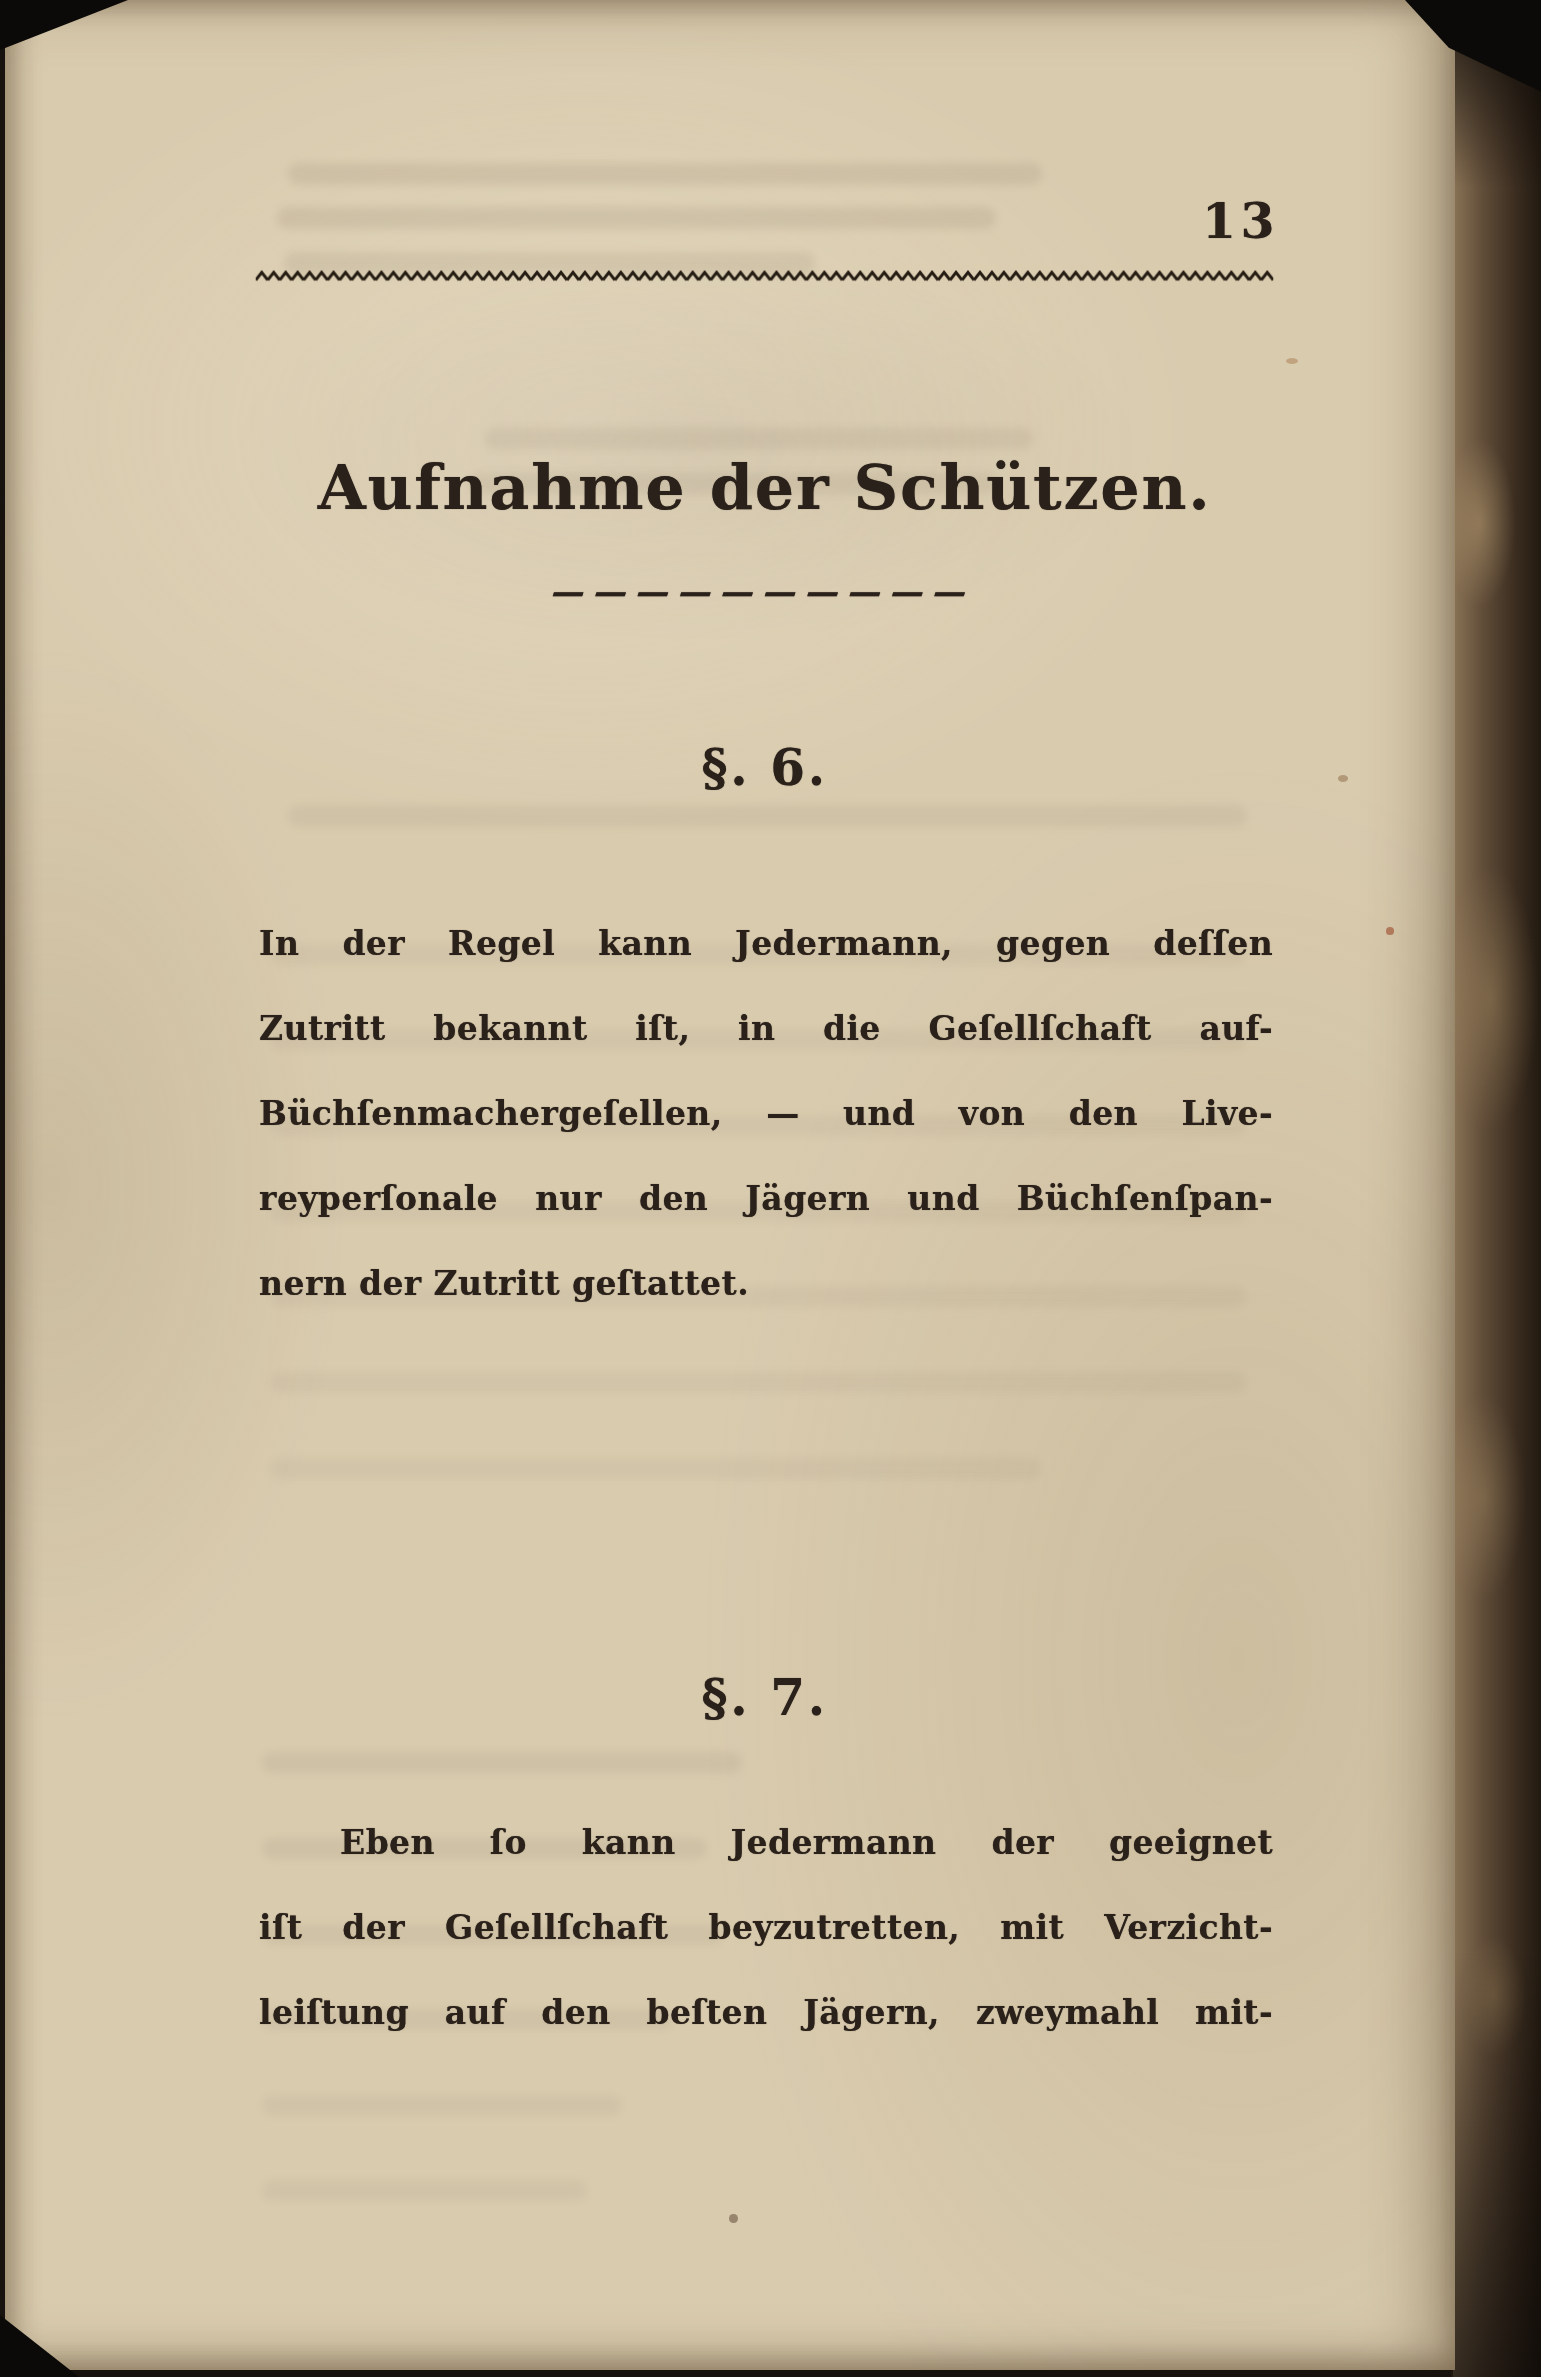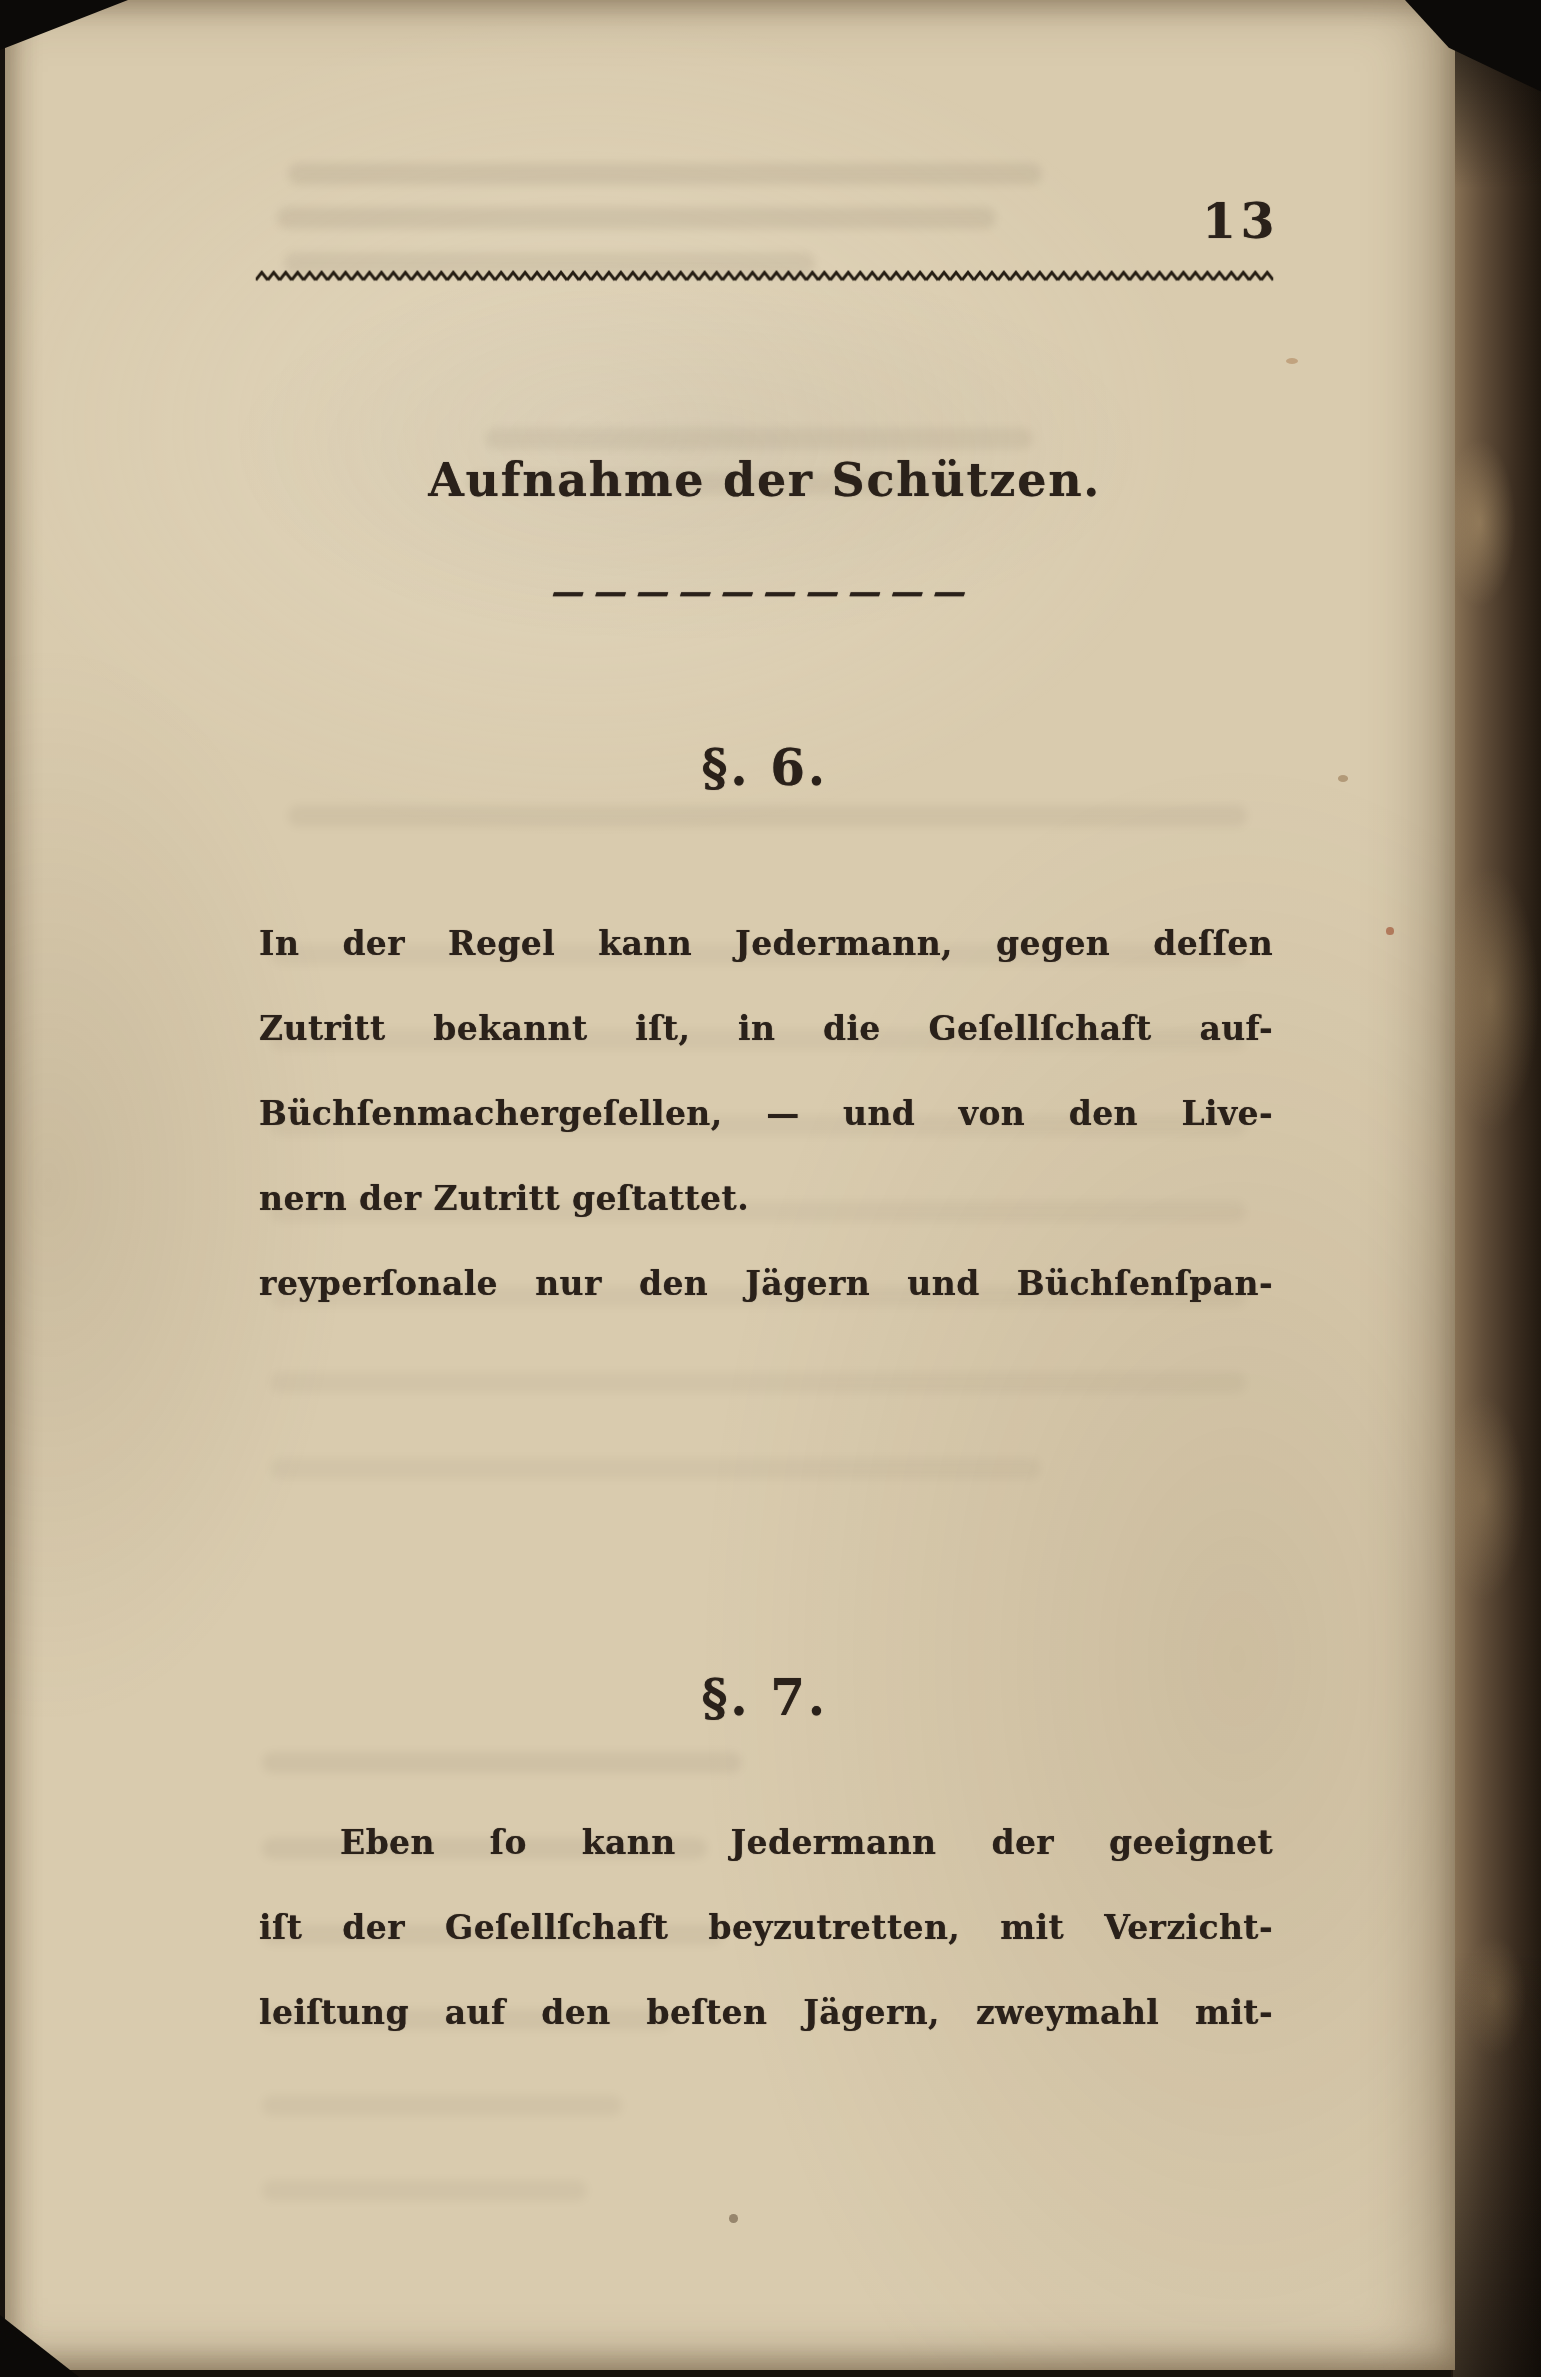--- a/index.html
+++ b/index.html
@@ -47,21 +47,21 @@
   .corner.bl{bottom:0;left:0;width:79px;height:62px;clip-path:polygon(0 0,0 100%,100% 100%);}
   
   .print{color:var(--ink);text-shadow:0 0 0.9px rgba(42,33,26,.65);}
   .pagenum{
     position:absolute;top:192px;left:1197px;
     font-size:49px;font-weight:bold;letter-spacing:4.3px;
   }
   .rule{position:absolute;top:269px;left:250px;}
   .heading{
     position:absolute;top:457px;left:250px;width:1019px;margin:0;
-    text-align:center;font-size:46px;font-weight:bold;letter-spacing:1.7px;line-height:1;
+    text-align:center;font-size:62px;font-weight:bold;letter-spacing:1.7px;line-height:1;
   }
   .divider{
     position:absolute;top:572px;left:250px;width:1019px;
     text-align:center;font-size:33px;font-weight:bold;letter-spacing:9.4px;
     transform:skewX(-18deg);
   }
   .section-label{
     position:absolute;left:250px;width:1019px;
     text-align:center;font-size:50px;font-weight:bold;letter-spacing:2.6px;
   }
@@ -128,22 +128,22 @@
     <h1 class="heading print">Aufnahme der Schützen.</h1>
 
     <div class="divider print">——————————</div>
 
     <div class="section-label s6 print">§. 6.</div>
 
     <div class="para p1">
       <div class="line print">In der Regel kann Jedermann, gegen deſſen</div>
       <div class="line print">Zutritt bekannt iſt, in die Geſellſchaft auf-</div>
       <div class="line print">Büchſenmachergeſellen, — und von den Live-</div>
+      <div class="line print">reyperſonale nur den Jägern und Büchſenſpan-</div>
       <div class="line last print">nern der Zutritt geſtattet.</div>
-      <div class="line print">reyperſonale nur den Jägern und Büchſenſpan-</div>
     </div>
 
     <div class="section-label s7 print">§. 7.</div>
 
     <div class="para p2">
       <div class="line indent print">Eben ſo kann Jedermann der geeignet</div>
       <div class="line print">iſt der Geſellſchaft beyzutretten, mit Verzicht-</div>
       <div class="line print">leiſtung auf den beſten Jägern, zweymahl mit-</div>
     </div>
 

